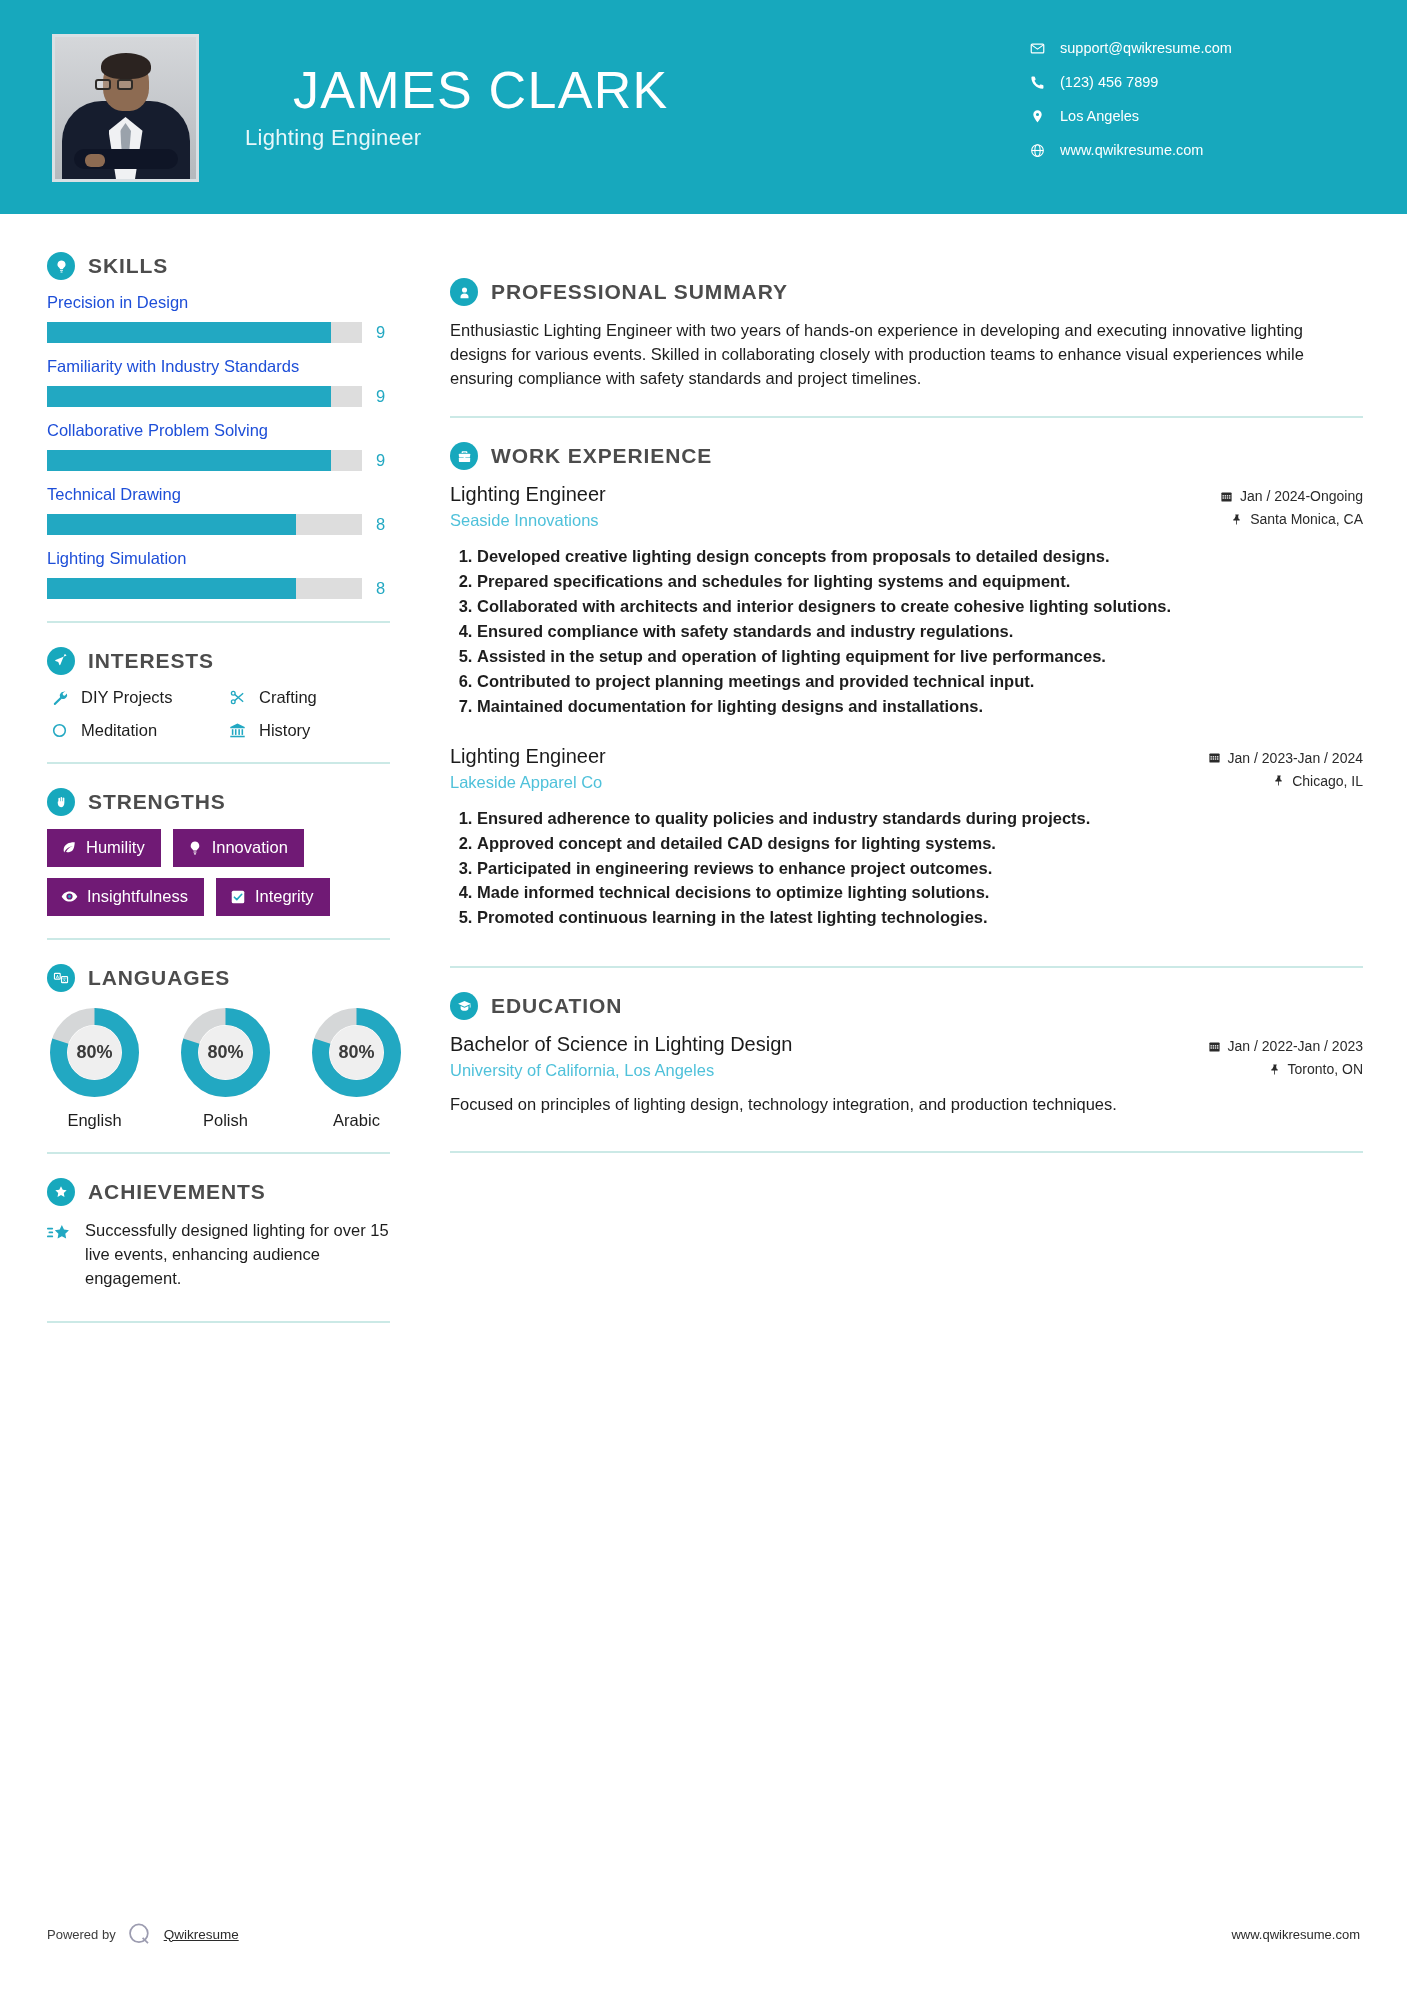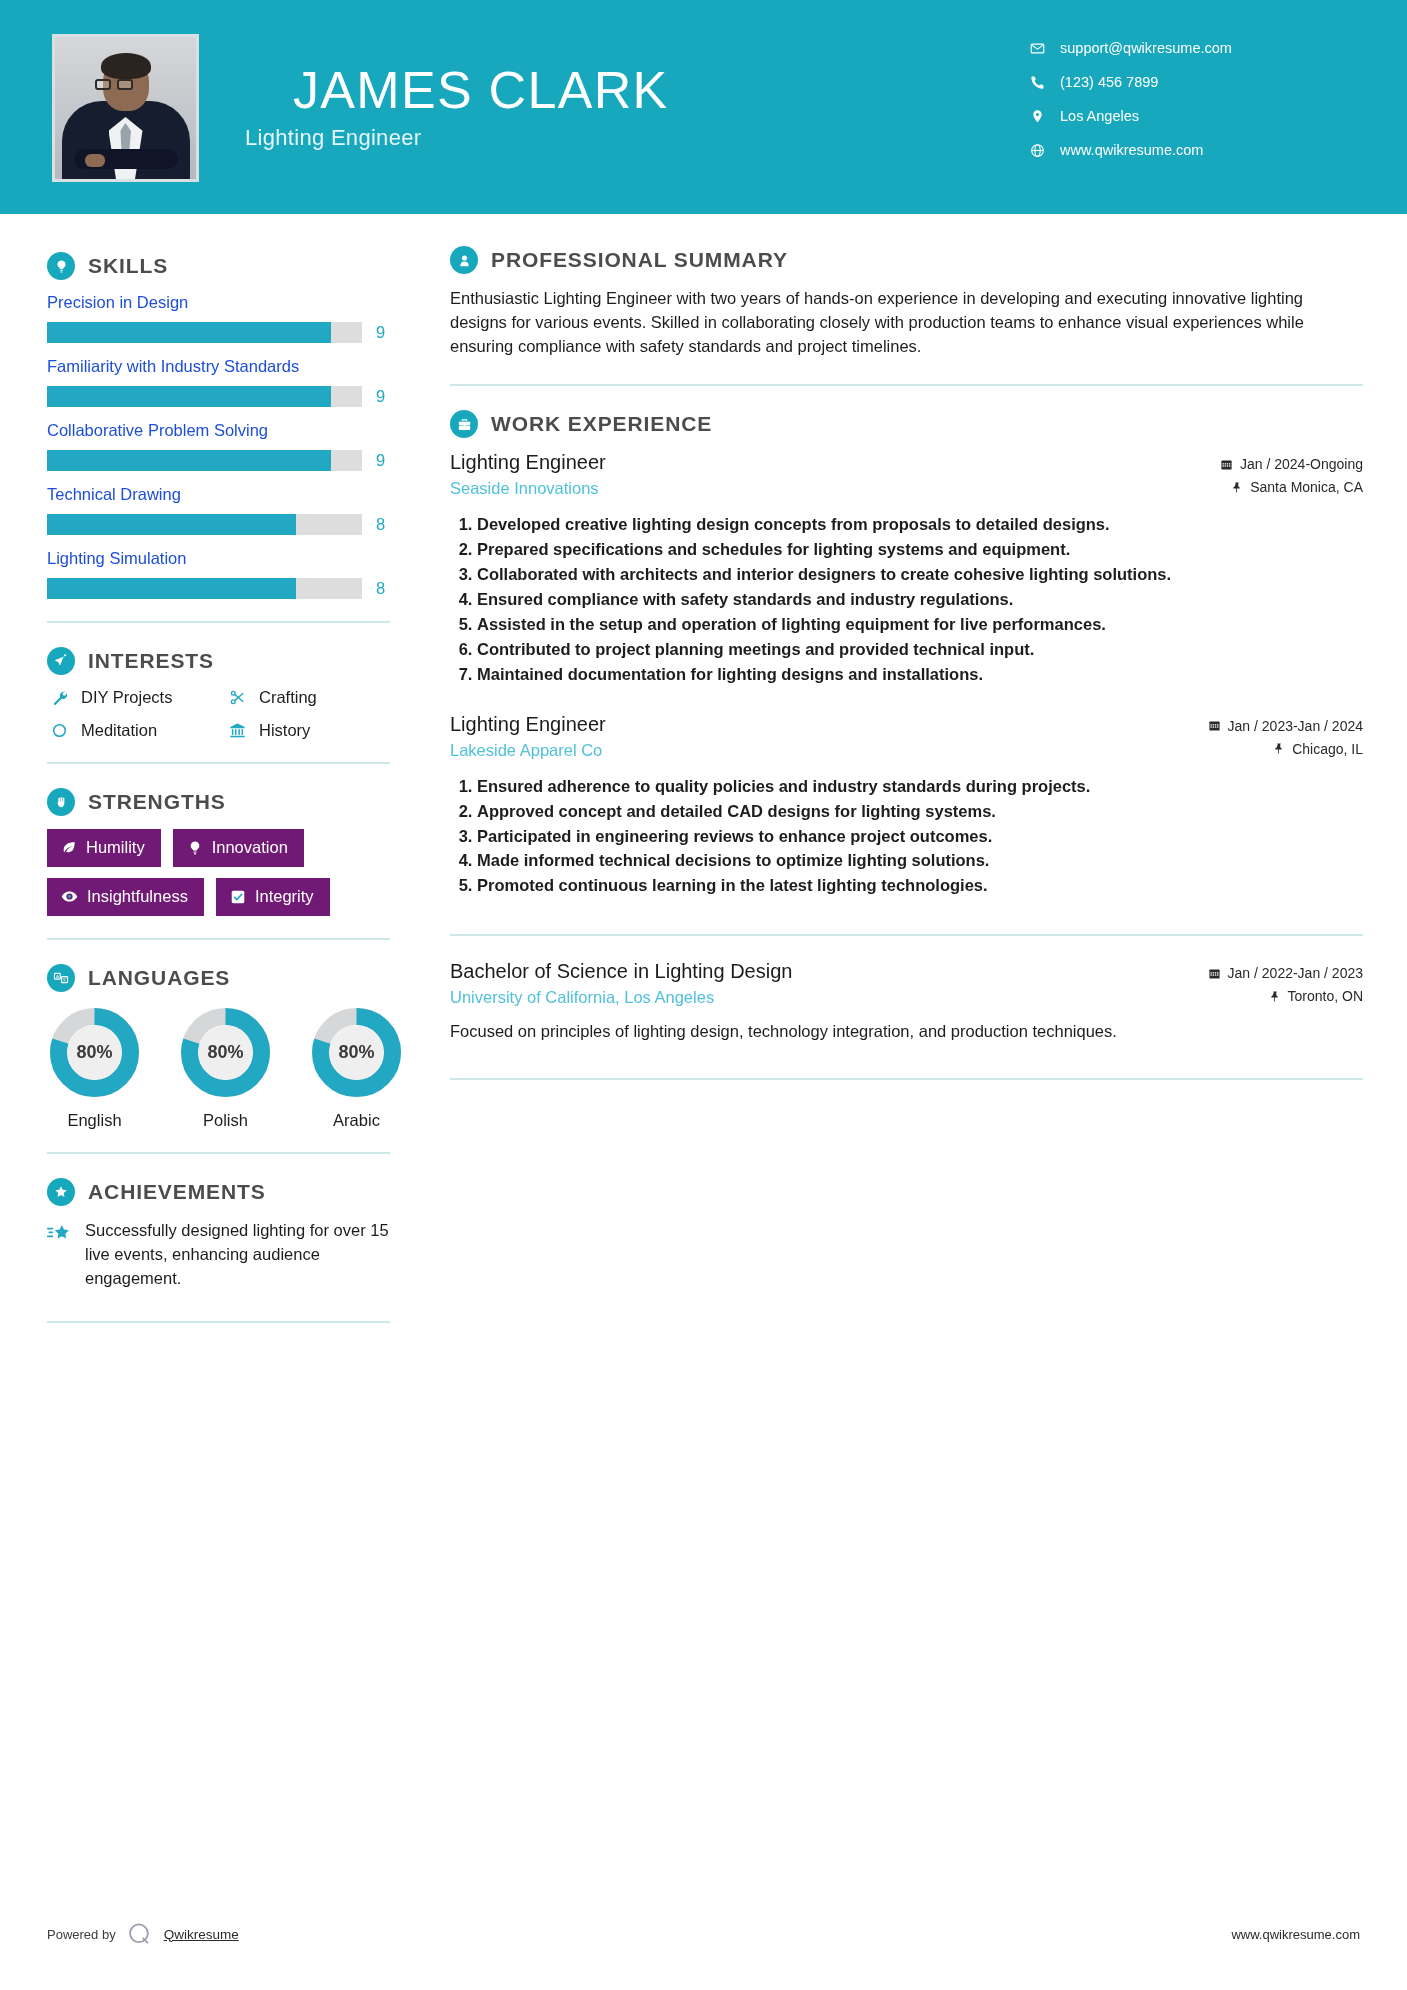--- a/index.html
+++ b/index.html
@@ -91,20 +91,21 @@
   
   .body-wrap { display: flex; padding: 0 0 0 0; }
   .sidebar {
     width: 400px;
     flex: 0 0 400px;
     padding: 38px 0 0 47px;
   }
   .main {
     flex: 1;
     padding: 32px 44px 0 50px;
+    margin-top: 32px;
   }
 
   
   .sec-head {
     display: flex;
     align-items: center;
     margin-bottom: 13px;
   }
   .sec-icon {
     width: 28px; height: 28px;
@@ -692,20 +693,30 @@
             <li>Participated in engineering reviews to enhance project outcomes.</li>
             <li>Made informed technical decisions to optimize lighting solutions.</li>
             <li>Promoted continuous learning in the latest lighting technologies.</li>
           </ol>
         </div>
       </div>
 
       <div class="main-divider" style="margin-top:36px;"></div>
 
       <div>
+        <div class="sec-head">
+          <span class="sec-icon">
+            <svg width="15" height="15" viewBox="0 0 24 24" fill="currentColor">
+              <path d="M12 3 1.8 7.6 12 12.2l10.2-4.6L12 3z"></path>
+              <path d="M5.8 11v4.4c0 1.9 2.8 3.3 6.2 3.3s6.2-1.4 6.2-3.3V11L12 13.8 5.8 11z"></path>
+              <rect x="20.4" y="8.4" width="1.2" height="5.4"></rect>
+            </svg>
+          </span>
+          <span class="sec-title">EDUCATION</span>
+        </div>
         <div>
           <div class="job-head">
             <div class="job-left">
               <div class="edu-title">Bachelor of Science in Lighting Design</div>
               <div class="edu-school">University of California, Los Angeles</div>
             </div>
             <div class="job-meta">
               <div class="meta-row">
                 <span class="mi">
                   <svg width="13" height="13" viewBox="0 0 24 24" fill="currentColor">

